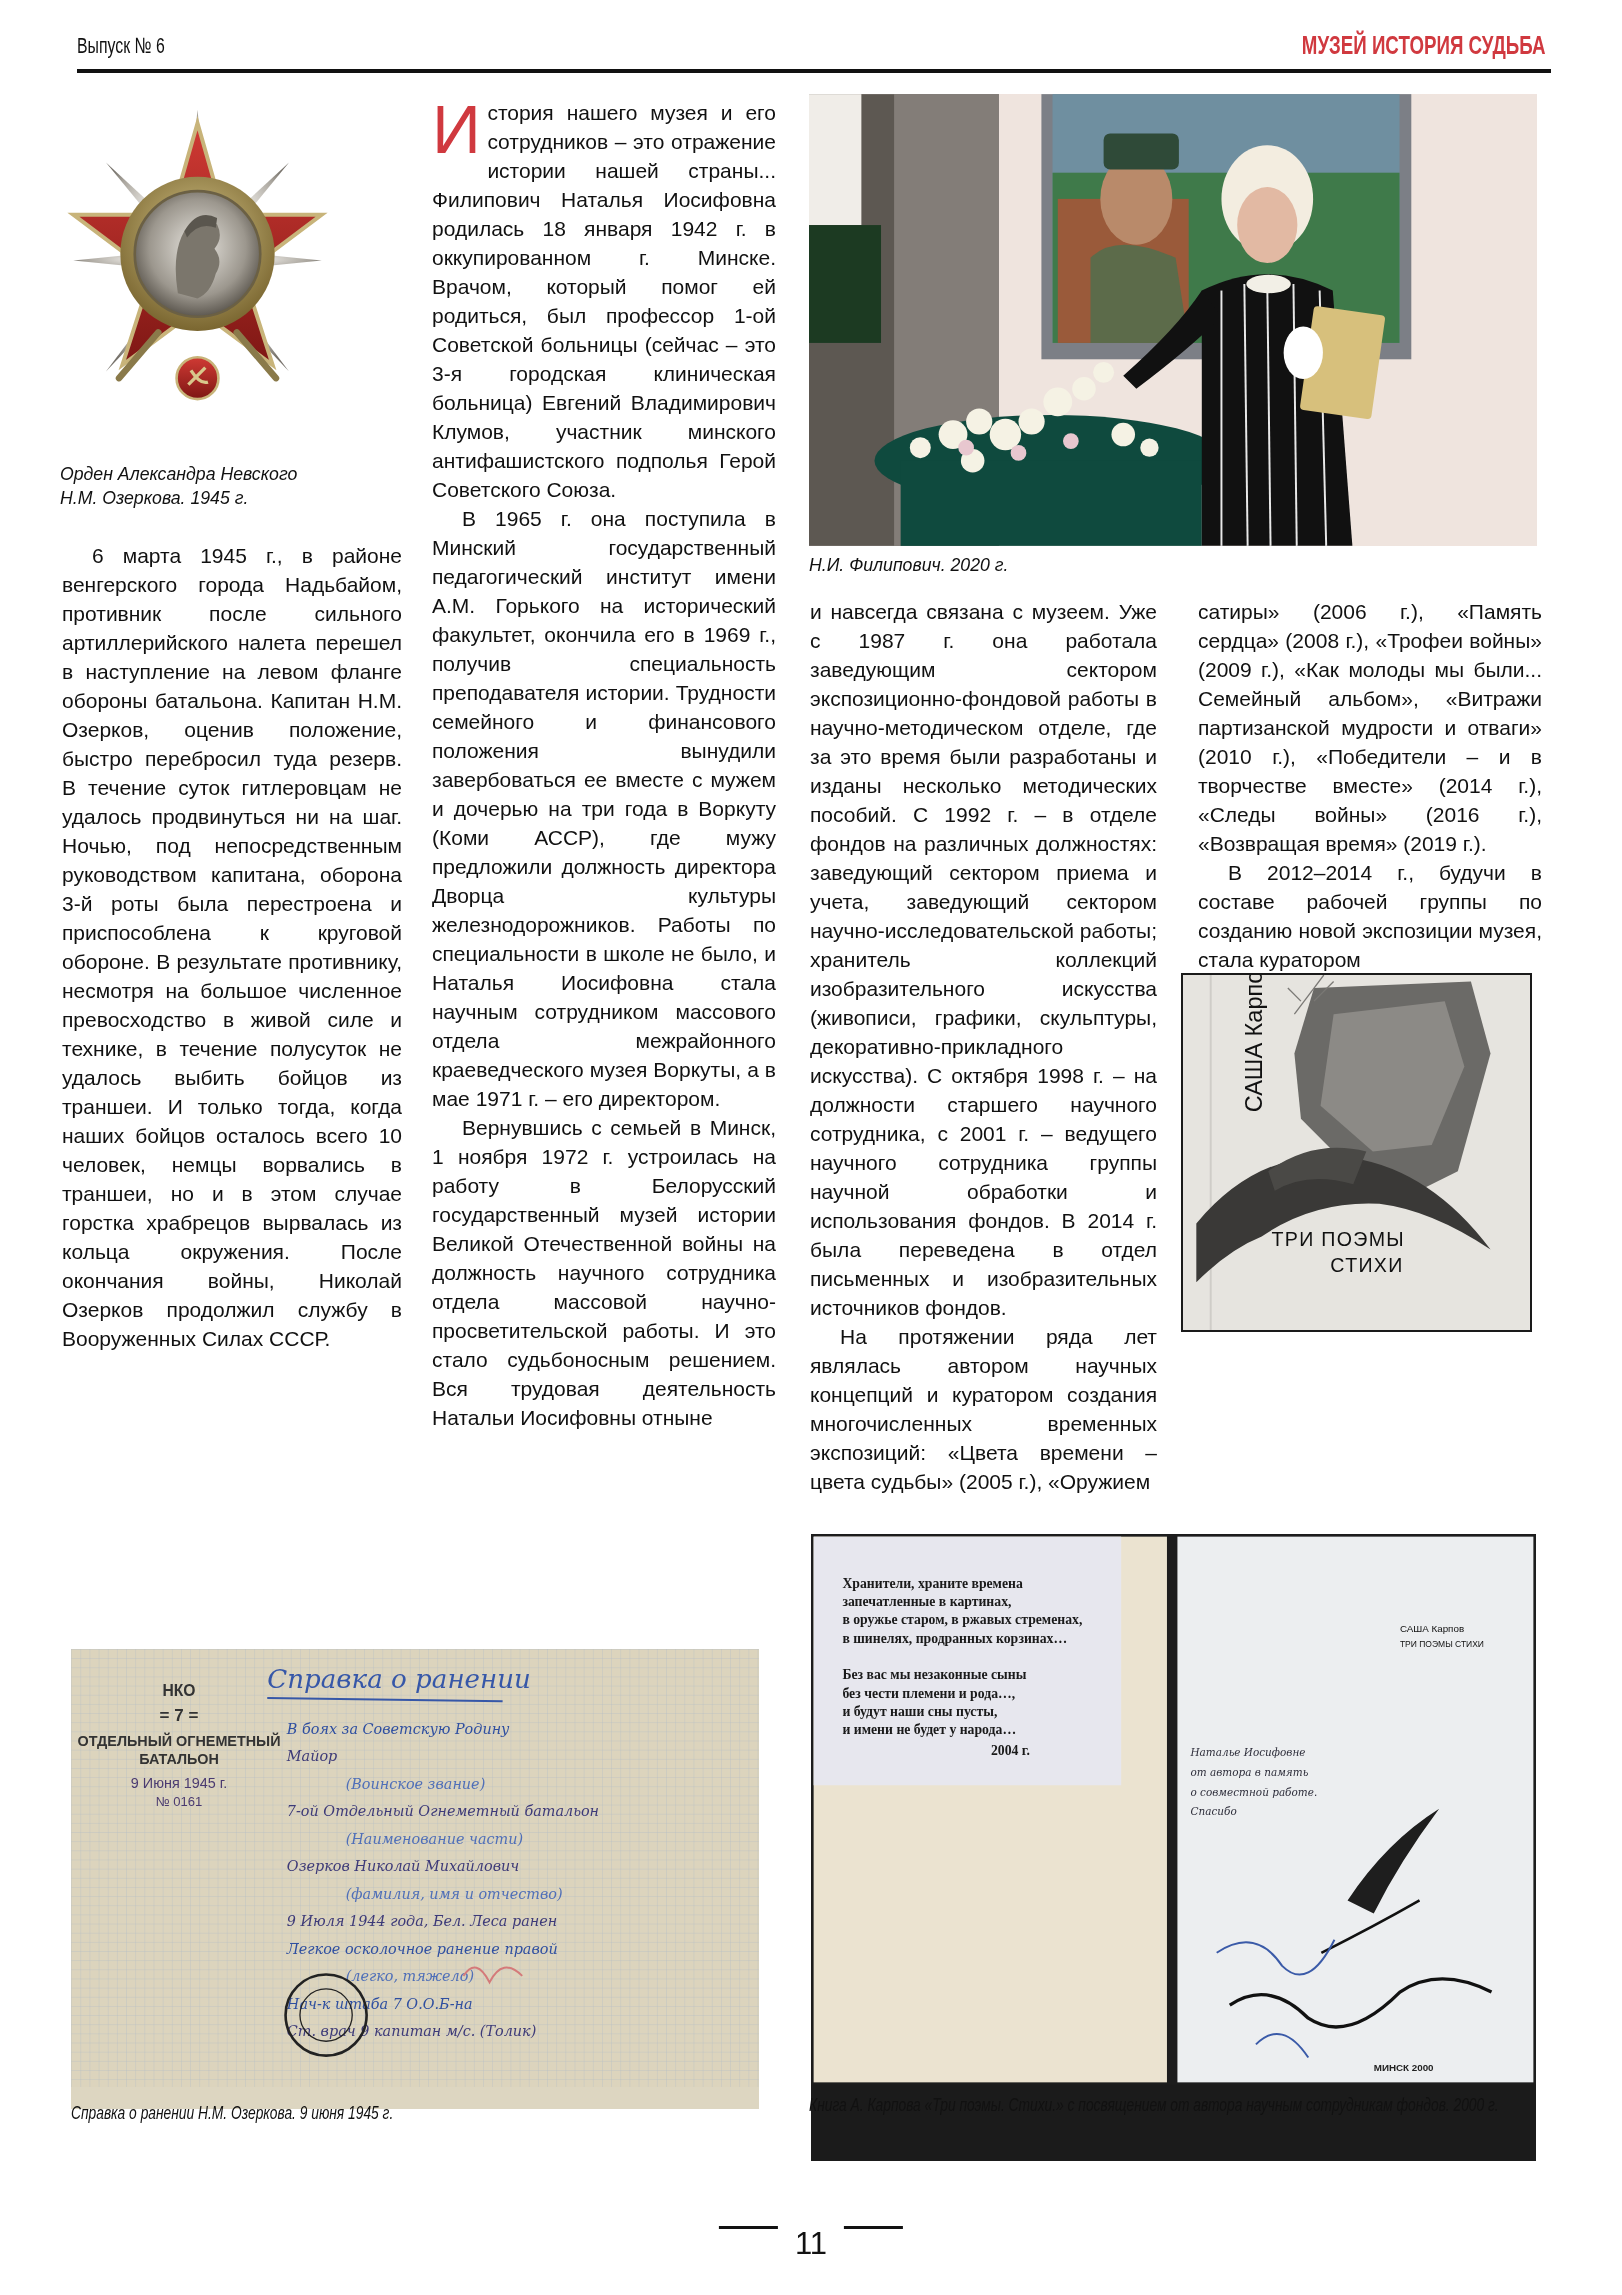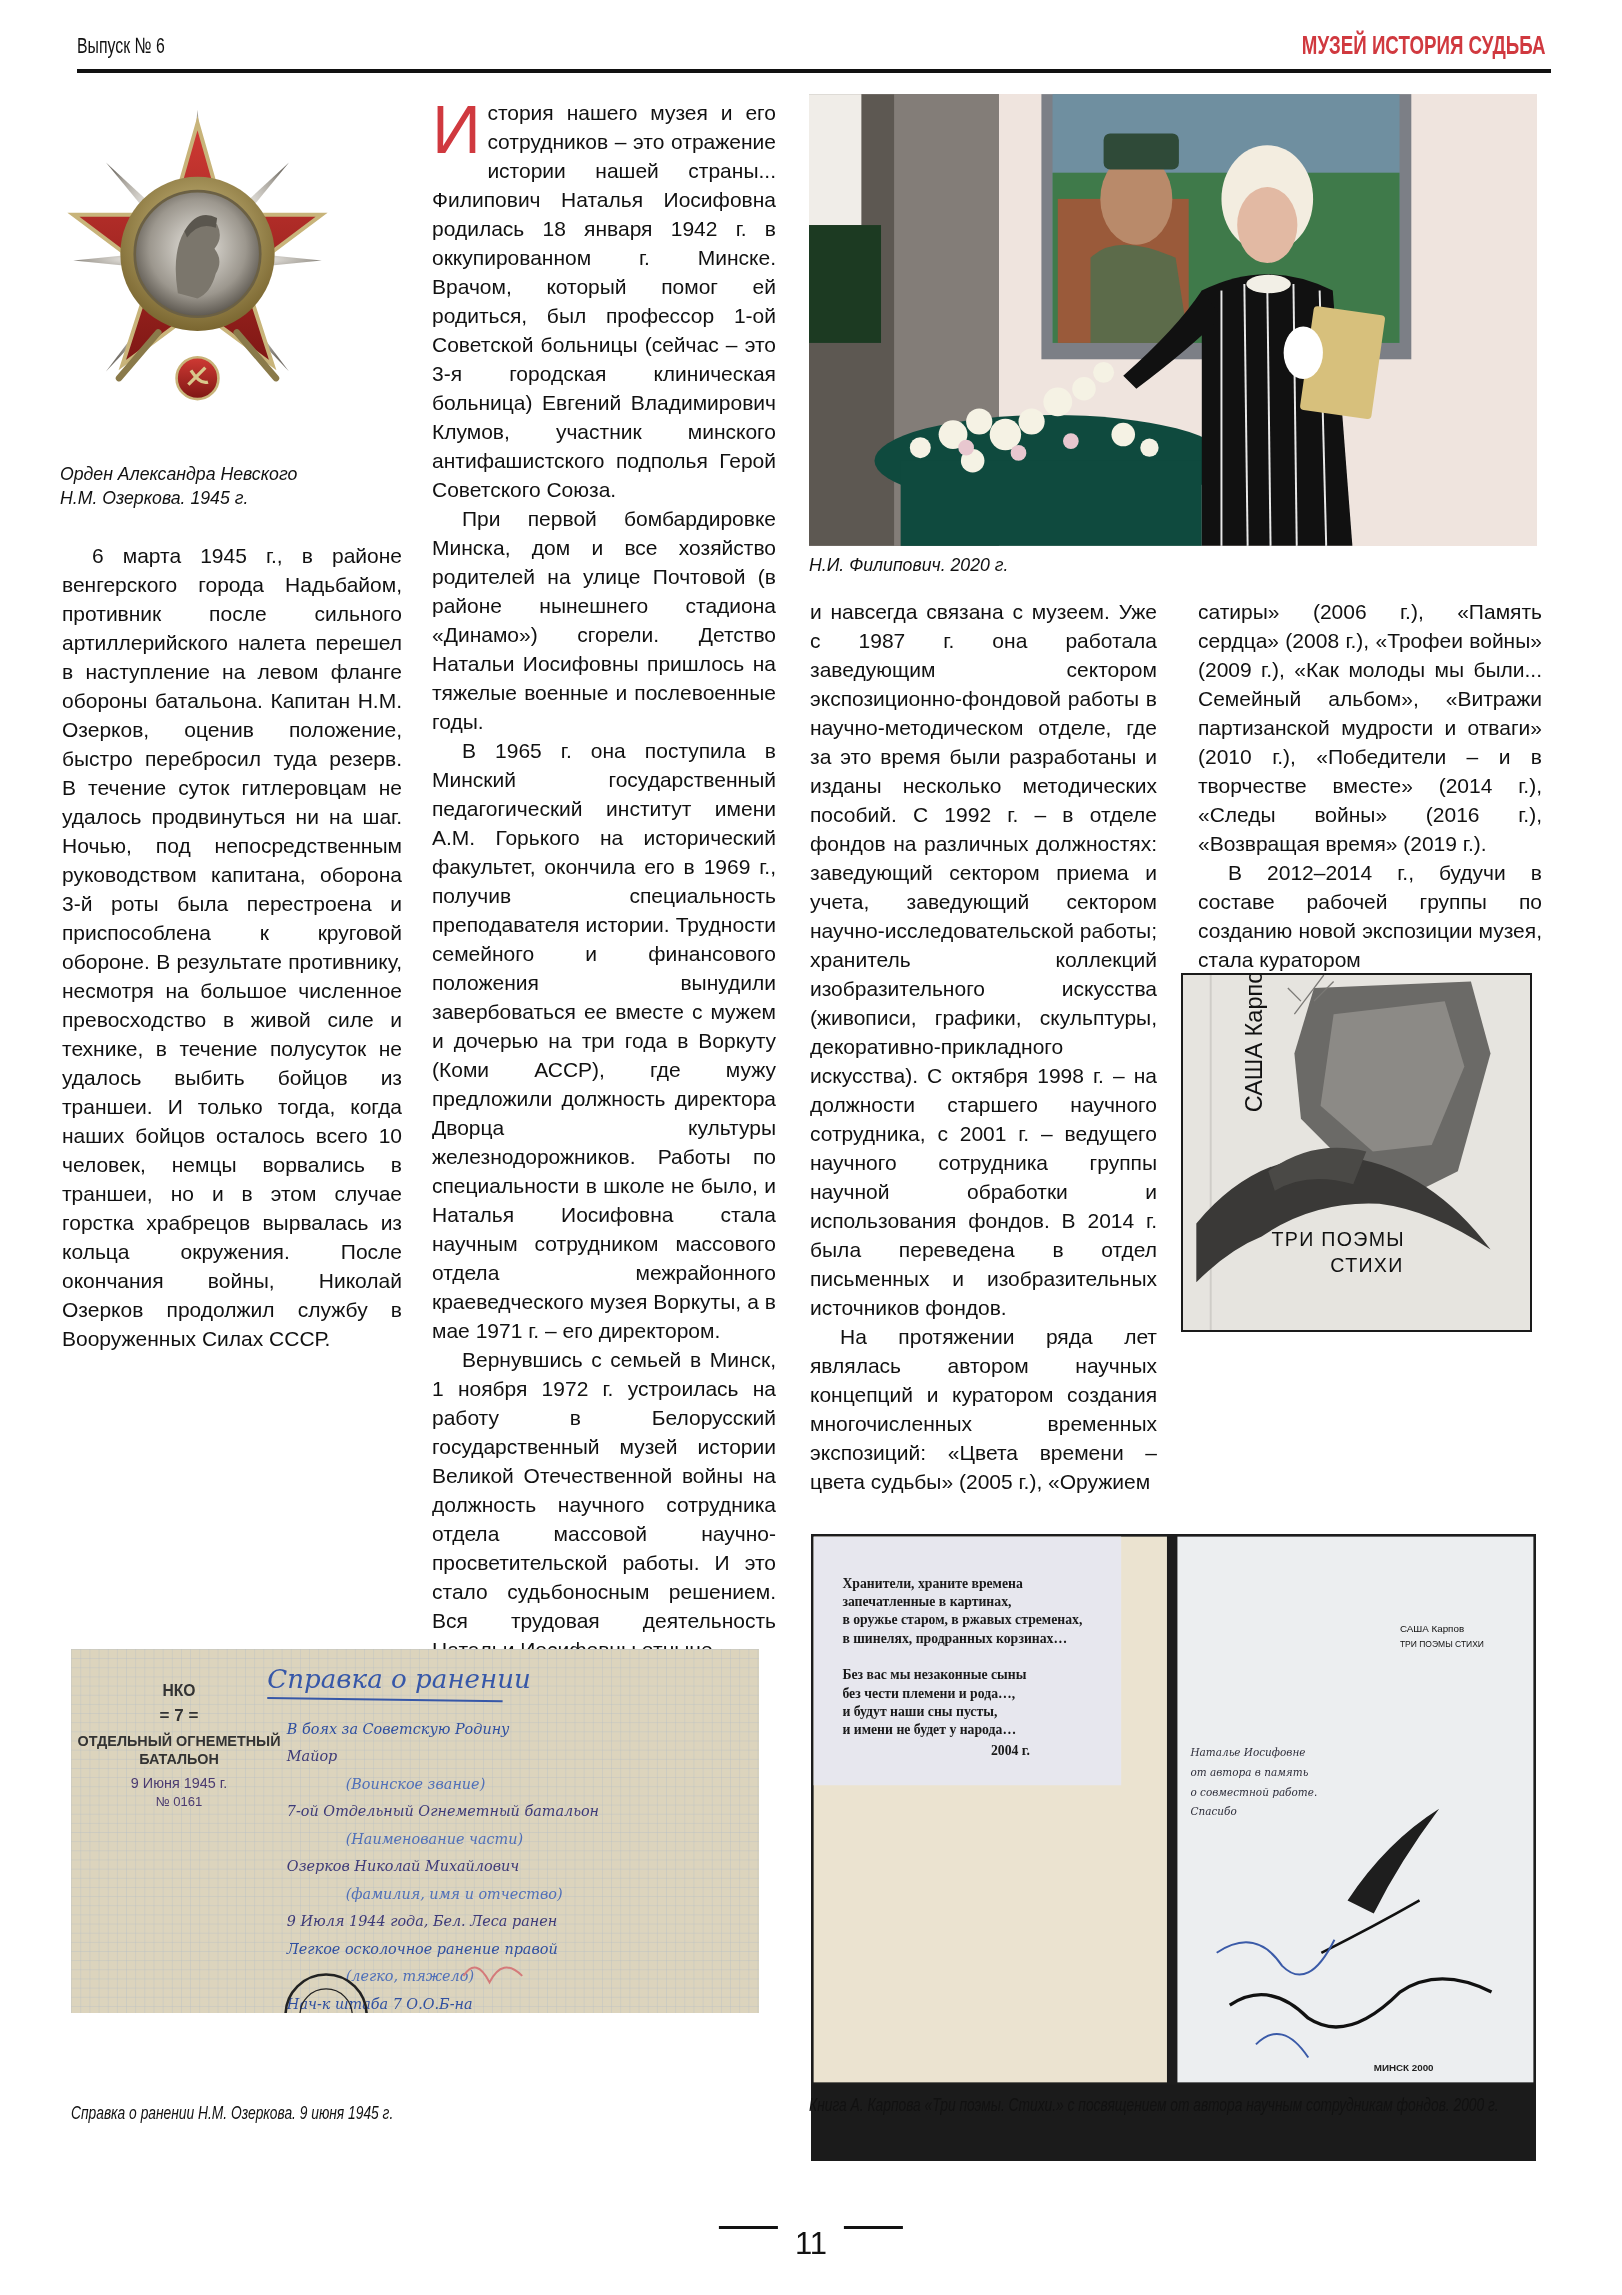--- a/index.html
+++ b/index.html
@@ -22,21 +22,21 @@
 
   .cap { font-style: italic; font-size: 17.7px; line-height: 23.6px; color: #111; }
   .cap-narrow { transform: scaleX(0.78); transform-origin: left top; }
 
   
   .photo { overflow: hidden; }
   .medal { left: 60px; top: 97px; width: 275px; height: 340px; }
   .portrait { left: 809px; top: 94px; width: 728px; height: 452px;
               background: linear-gradient(90deg,#3a3530 0%,#6b6560 8%,#9a948e 14%,#ece2dc 26%,#f3e9e3 100%); }
   .book { left: 1181px; top: 973px; width: 347px; height: 355px; background: #e9e7e3; border: 2px solid #1a1a1a; }
-  .sprav { left: 71px; top: 1649px; width: 688px; height: 364px; background: #ddd6c1; }
+  .sprav { left: 71px; top: 1649px; width: 688px; height: 460px; background: #ddd6c1; }
   .inscr { left: 811px; top: 1534px; width: 725px; height: 627px; background: #1b1b1b; }
 
   .footer-num { left: 811px; top: 2226px; transform: translateX(-50%); font-size: 31px;
                 display: flex; align-items: flex-start; gap: 17px; }
   .footer-num .dash { width: 59px; height: 3.3px; background: #111; display: inline-block; }
 </style>
 </head>
 <body>
 
 <div class="abs hdr-left">Выпуск № 6</div>
@@ -95,21 +95,20 @@
 
 <div class="abs col" style="left:62px;top:541px;width:340px;">
   <div id="col1">
       <p class="ind">6 марта 1945 г., в районе венгерского города Надьбайом, противник после сильного артиллерийского налета перешел в наступление на левом фланге обороны батальона. Капитан Н.М. Озерков, оценив положение, быстро перебросил туда резерв. В течение суток гитлеровцам не удалось продвинуться ни на шаг. Ночью, под непосредственным руководством капитана, оборона 3-й роты была перестроена и приспособлена к круговой обороне. В результате противнику, несмотря на большое численное превосходство в живой силе и технике, в течение полусуток не удалось выбить бойцов из траншеи. И только тогда, когда наших бойцов осталось всего 10 человек, немцы ворвались в траншеи, но и в этом случае горстка храбрецов вырвалась из кольца окружения. После окончания войны, Николай Озерков продолжил службу в Вооруженных Силах СССР.</p>
     </div>
 </div>
 
 <div class="abs col" style="left:432px;top:98px;width:344px;">
   <p><span class="dropcap">И</span><span>стория нашего музея и его сотрудников – это отражение истории нашей страны... Филипович Наталья Иосифовна родилась 18 января 1942 г. в оккупированном г. Минске. Врачом, который помог ей родиться, был профессор 1-ой Советской больницы (сейчас – это 3-я городская клиническая больница) Евгений Владимирович Клумов, участник минского антифашистского подполья Герой Советского Союза.</span></p>
   <div id="col2">
-      <p class="ind">При первой бомбардировке Минска, дом и все хозяйство родителей на улице Почтовой (в районе нынешнего стадиона «Динамо») сгорели. Детство Натальи Иосифовны пришлось на тяжелые военные и послевоенные годы.</p>
       <p class="ind">В 1965 г. она поступила в Минский государственный педагогический институт имени А.М. Горького на исторический факультет, окончила его в 1969 г., получив специальность преподавателя истории. Трудности семейного и финансового положения вынудили завербоваться ее вместе с мужем и дочерью на три года в Воркуту (Коми АССР), где мужу предложили должность директора Дворца культуры железнодорожников. Работы по специальности в школе не было, и Наталья Иосифовна стала научным сотрудником массового отдела межрайонного краеведческого музея Воркуты, а в мае 1971 г. – его директором.</p>
       <p class="ind">Вернувшись с семьей в Минск, 1 ноября 1972 г. устроилась на работу в Белорусский государственный музей истории Великой Отечественной войны на должность научного сотрудника отдела массовой научно-просветительской работы. И это стало судьбоносным решением. Вся трудовая деятельность Натальи Иосифовны отныне</p>
     </div>
 </div>
 
 <div class="abs photo portrait">
   <svg width="728" height="452" viewBox="0 0 1112 690">
     <rect x="0" y="0" width="1112" height="690" fill="#efe4de"></rect>
 
     <rect x="0" y="0" width="290" height="690" fill="#5d5852"></rect>

